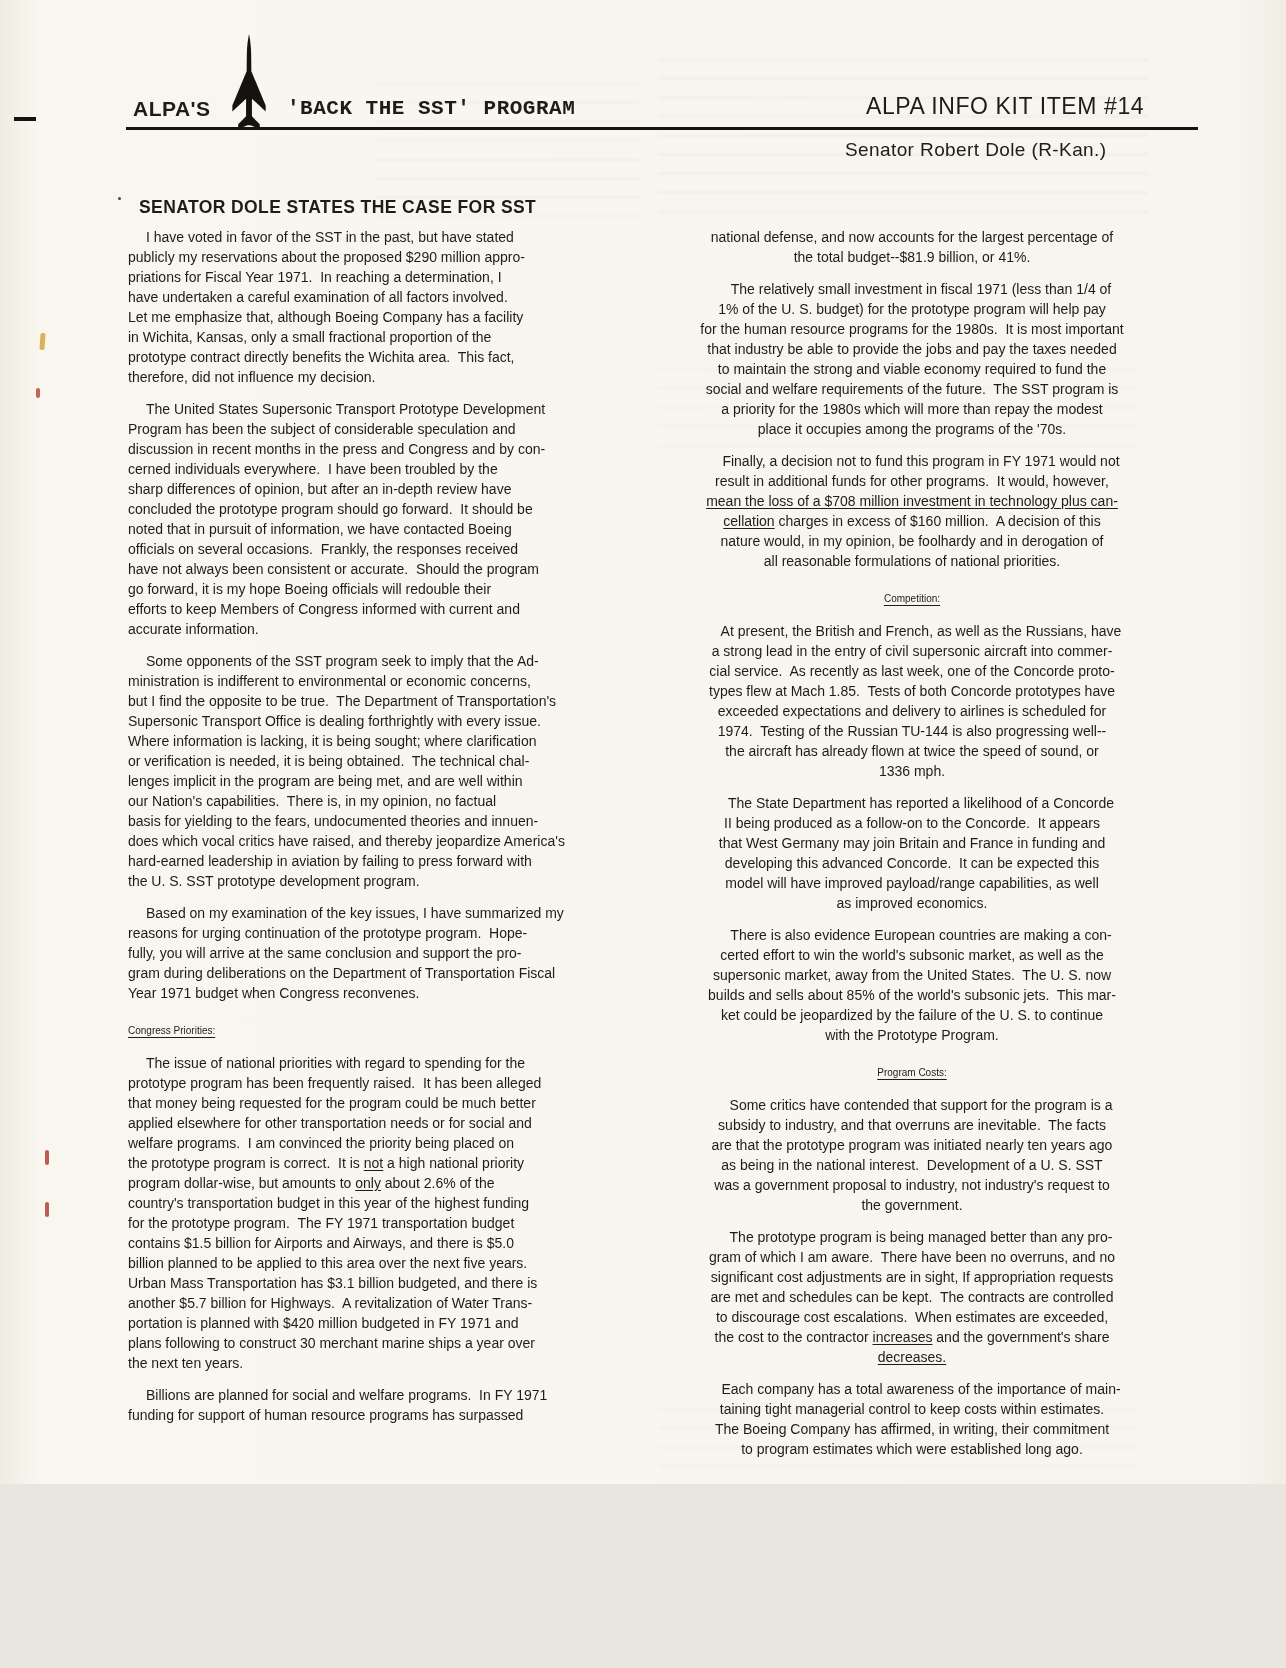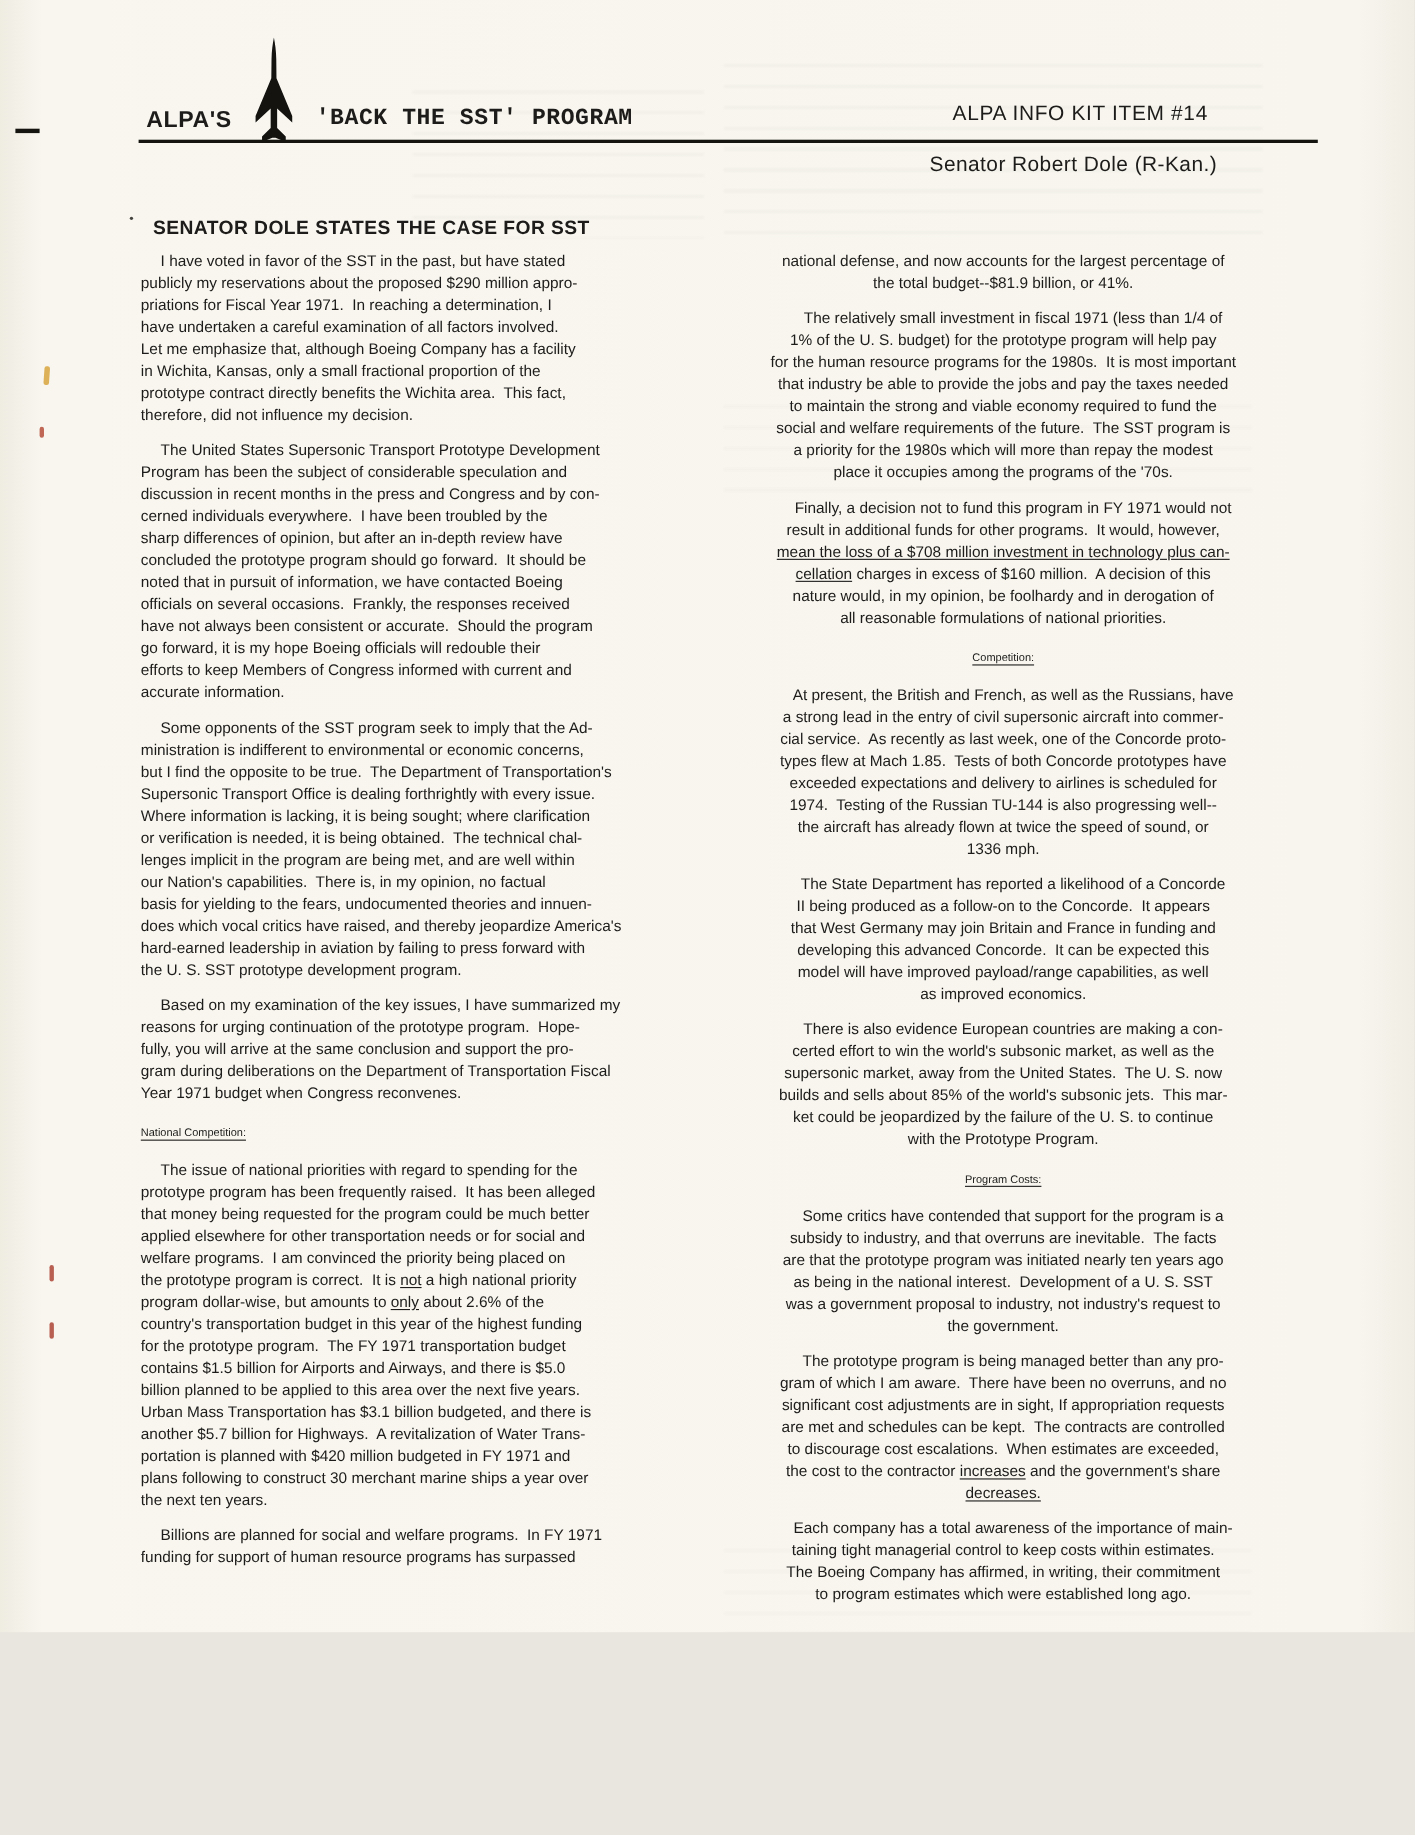--- a/index.html
+++ b/index.html
@@ -18,21 +18,21 @@
     position: absolute; left: 133px; top: 97px;
     font-size: 21px; font-weight: 700; letter-spacing: .5px; white-space: pre;
   }
   .program-title {
     position: absolute; left: 287px; top: 97px;
     font-size: 21px; font-weight: 700; letter-spacing: .5px; white-space: pre; font-family: Liberation Mono, monospace;
   }
   .plane-icon { position: absolute; left: 220px; top: 34px; width: 58px; height: 98px; }
   .kit-item {
     position: absolute; left: 866px; top: 93px;
-    font-size: 19px; font-weight: 500; letter-spacing: .6px; white-space: pre;
+    font-size: 23px; font-weight: 500; letter-spacing: .6px; white-space: pre;
   }
   .header-rule {
     position: absolute; left: 126px; top: 127px; width: 1072px; height: 3px;
     background: #15140f;
   }
   .edge-dash {
     position: absolute; left: 14px; top: 117px; width: 22px; height: 4px; background: #15140f;
   }
   .byline {
     position: absolute; left: 845px; top: 139px; width: 292px;
@@ -122,21 +122,21 @@
   <div class="byline">Senator Robert Dole (R-Kan.)</div>
 
   <div class="headline-dot"></div>
   <h2 class="headline">SENATOR DOLE STATES THE CASE FOR SST</h2>
 
   <div class="col col-left">
       <p class="para">I have voted in favor of the SST in the past, but have stated<br>publicly my reservations about the proposed $290 million appro-<br>priations for Fiscal Year 1971.  In reaching a determination, I<br>have undertaken a careful examination of all factors involved.<br>Let me emphasize that, although Boeing Company has a facility<br>in Wichita, Kansas, only a small fractional proportion of the<br>prototype contract directly benefits the Wichita area.  This fact,<br>therefore, did not influence my decision.</p>
       <p class="para">The United States Supersonic Transport Prototype Development<br>Program has been the subject of considerable speculation and<br>discussion in recent months in the press and Congress and by con-<br>cerned individuals everywhere.  I have been troubled by the<br>sharp differences of opinion, but after an in-depth review have<br>concluded the prototype program should go forward.  It should be<br>noted that in pursuit of information, we have contacted Boeing<br>officials on several occasions.  Frankly, the responses received<br>have not always been consistent or accurate.  Should the program<br>go forward, it is my hope Boeing officials will redouble their<br>efforts to keep Members of Congress informed with current and<br>accurate information.</p>
       <p class="para">Some opponents of the SST program seek to imply that the Ad-<br>ministration is indifferent to environmental or economic concerns,<br>but I find the opposite to be true.  The Department of Transportation's<br>Supersonic Transport Office is dealing forthrightly with every issue.<br>Where information is lacking, it is being sought; where clarification<br>or verification is needed, it is being obtained.  The technical chal-<br>lenges implicit in the program are being met, and are well within<br>our Nation's capabilities.  There is, in my opinion, no factual<br>basis for yielding to the fears, undocumented theories and innuen-<br>does which vocal critics have raised, and thereby jeopardize America's<br>hard-earned leadership in aviation by failing to press forward with<br>the U. S. SST prototype development program.</p>
       <p class="para">Based on my examination of the key issues, I have summarized my<br>reasons for urging continuation of the prototype program.  Hope-<br>fully, you will arrive at the same conclusion and support the pro-<br>gram during deliberations on the Department of Transportation Fiscal<br>Year 1971 budget when Congress reconvenes.</p>
-      <h3 class="section-heading">National Competition:</h3>
+      <h3 class="section-heading">Congress Priorities:</h3>
       <p class="para">The issue of national priorities with regard to spending for the<br>prototype program has been frequently raised.  It has been alleged<br>that money being requested for the program could be much better<br>applied elsewhere for other transportation needs or for social and<br>welfare programs.  I am convinced the priority being placed on<br>the prototype program is correct.  It is <u>not</u> a high national priority<br>program dollar-wise, but amounts to <u>only</u> about 2.6% of the<br>country's transportation budget in this year of the highest funding<br>for the prototype program.  The FY 1971 transportation budget<br>contains $1.5 billion for Airports and Airways, and there is $5.0<br>billion planned to be applied to this area over the next five years.<br>Urban Mass Transportation has $3.1 billion budgeted, and there is<br>another $5.7 billion for Highways.  A revitalization of Water Trans-<br>portation is planned with $420 million budgeted in FY 1971 and<br>plans following to construct 30 merchant marine ships a year over<br>the next ten years.</p>
       <p class="para">Billions are planned for social and welfare programs.  In FY 1971<br>funding for support of human resource programs has surpassed</p>
     </div>
   <div class="col col-right">
       <p class="para noindent">national defense, and now accounts for the largest percentage of<br>the total budget--$81.9 billion, or 41%.</p>
       <p class="para">The relatively small investment in fiscal 1971 (less than 1/4 of<br>1% of the U. S. budget) for the prototype program will help pay<br>for the human resource programs for the 1980s.  It is most important<br>that industry be able to provide the jobs and pay the taxes needed<br>to maintain the strong and viable economy required to fund the<br>social and welfare requirements of the future.  The SST program is<br>a priority for the 1980s which will more than repay the modest<br>place it occupies among the programs of the '70s.</p>
       <p class="para">Finally, a decision not to fund this program in FY 1971 would not<br>result in additional funds for other programs.  It would, however,<br><u>mean the loss of a $708 million investment in technology plus can-</u><br><u>cellation</u> charges in excess of $160 million.  A decision of this<br>nature would, in my opinion, be foolhardy and in derogation of<br>all reasonable formulations of national priorities.</p>
       <h3 class="section-heading">Competition:</h3>
       <p class="para">At present, the British and French, as well as the Russians, have<br>a strong lead in the entry of civil supersonic aircraft into commer-<br>cial service.  As recently as last week, one of the Concorde proto-<br>types flew at Mach 1.85.  Tests of both Concorde prototypes have<br>exceeded expectations and delivery to airlines is scheduled for<br>1974.  Testing of the Russian TU-144 is also progressing well--<br>the aircraft has already flown at twice the speed of sound, or<br>1336 mph.</p>
       <p class="para">The State Department has reported a likelihood of a Concorde<br>II being produced as a follow-on to the Concorde.  It appears<br>that West Germany may join Britain and France in funding and<br>developing this advanced Concorde.  It can be expected this<br>model will have improved payload/range capabilities, as well<br>as improved economics.</p>

